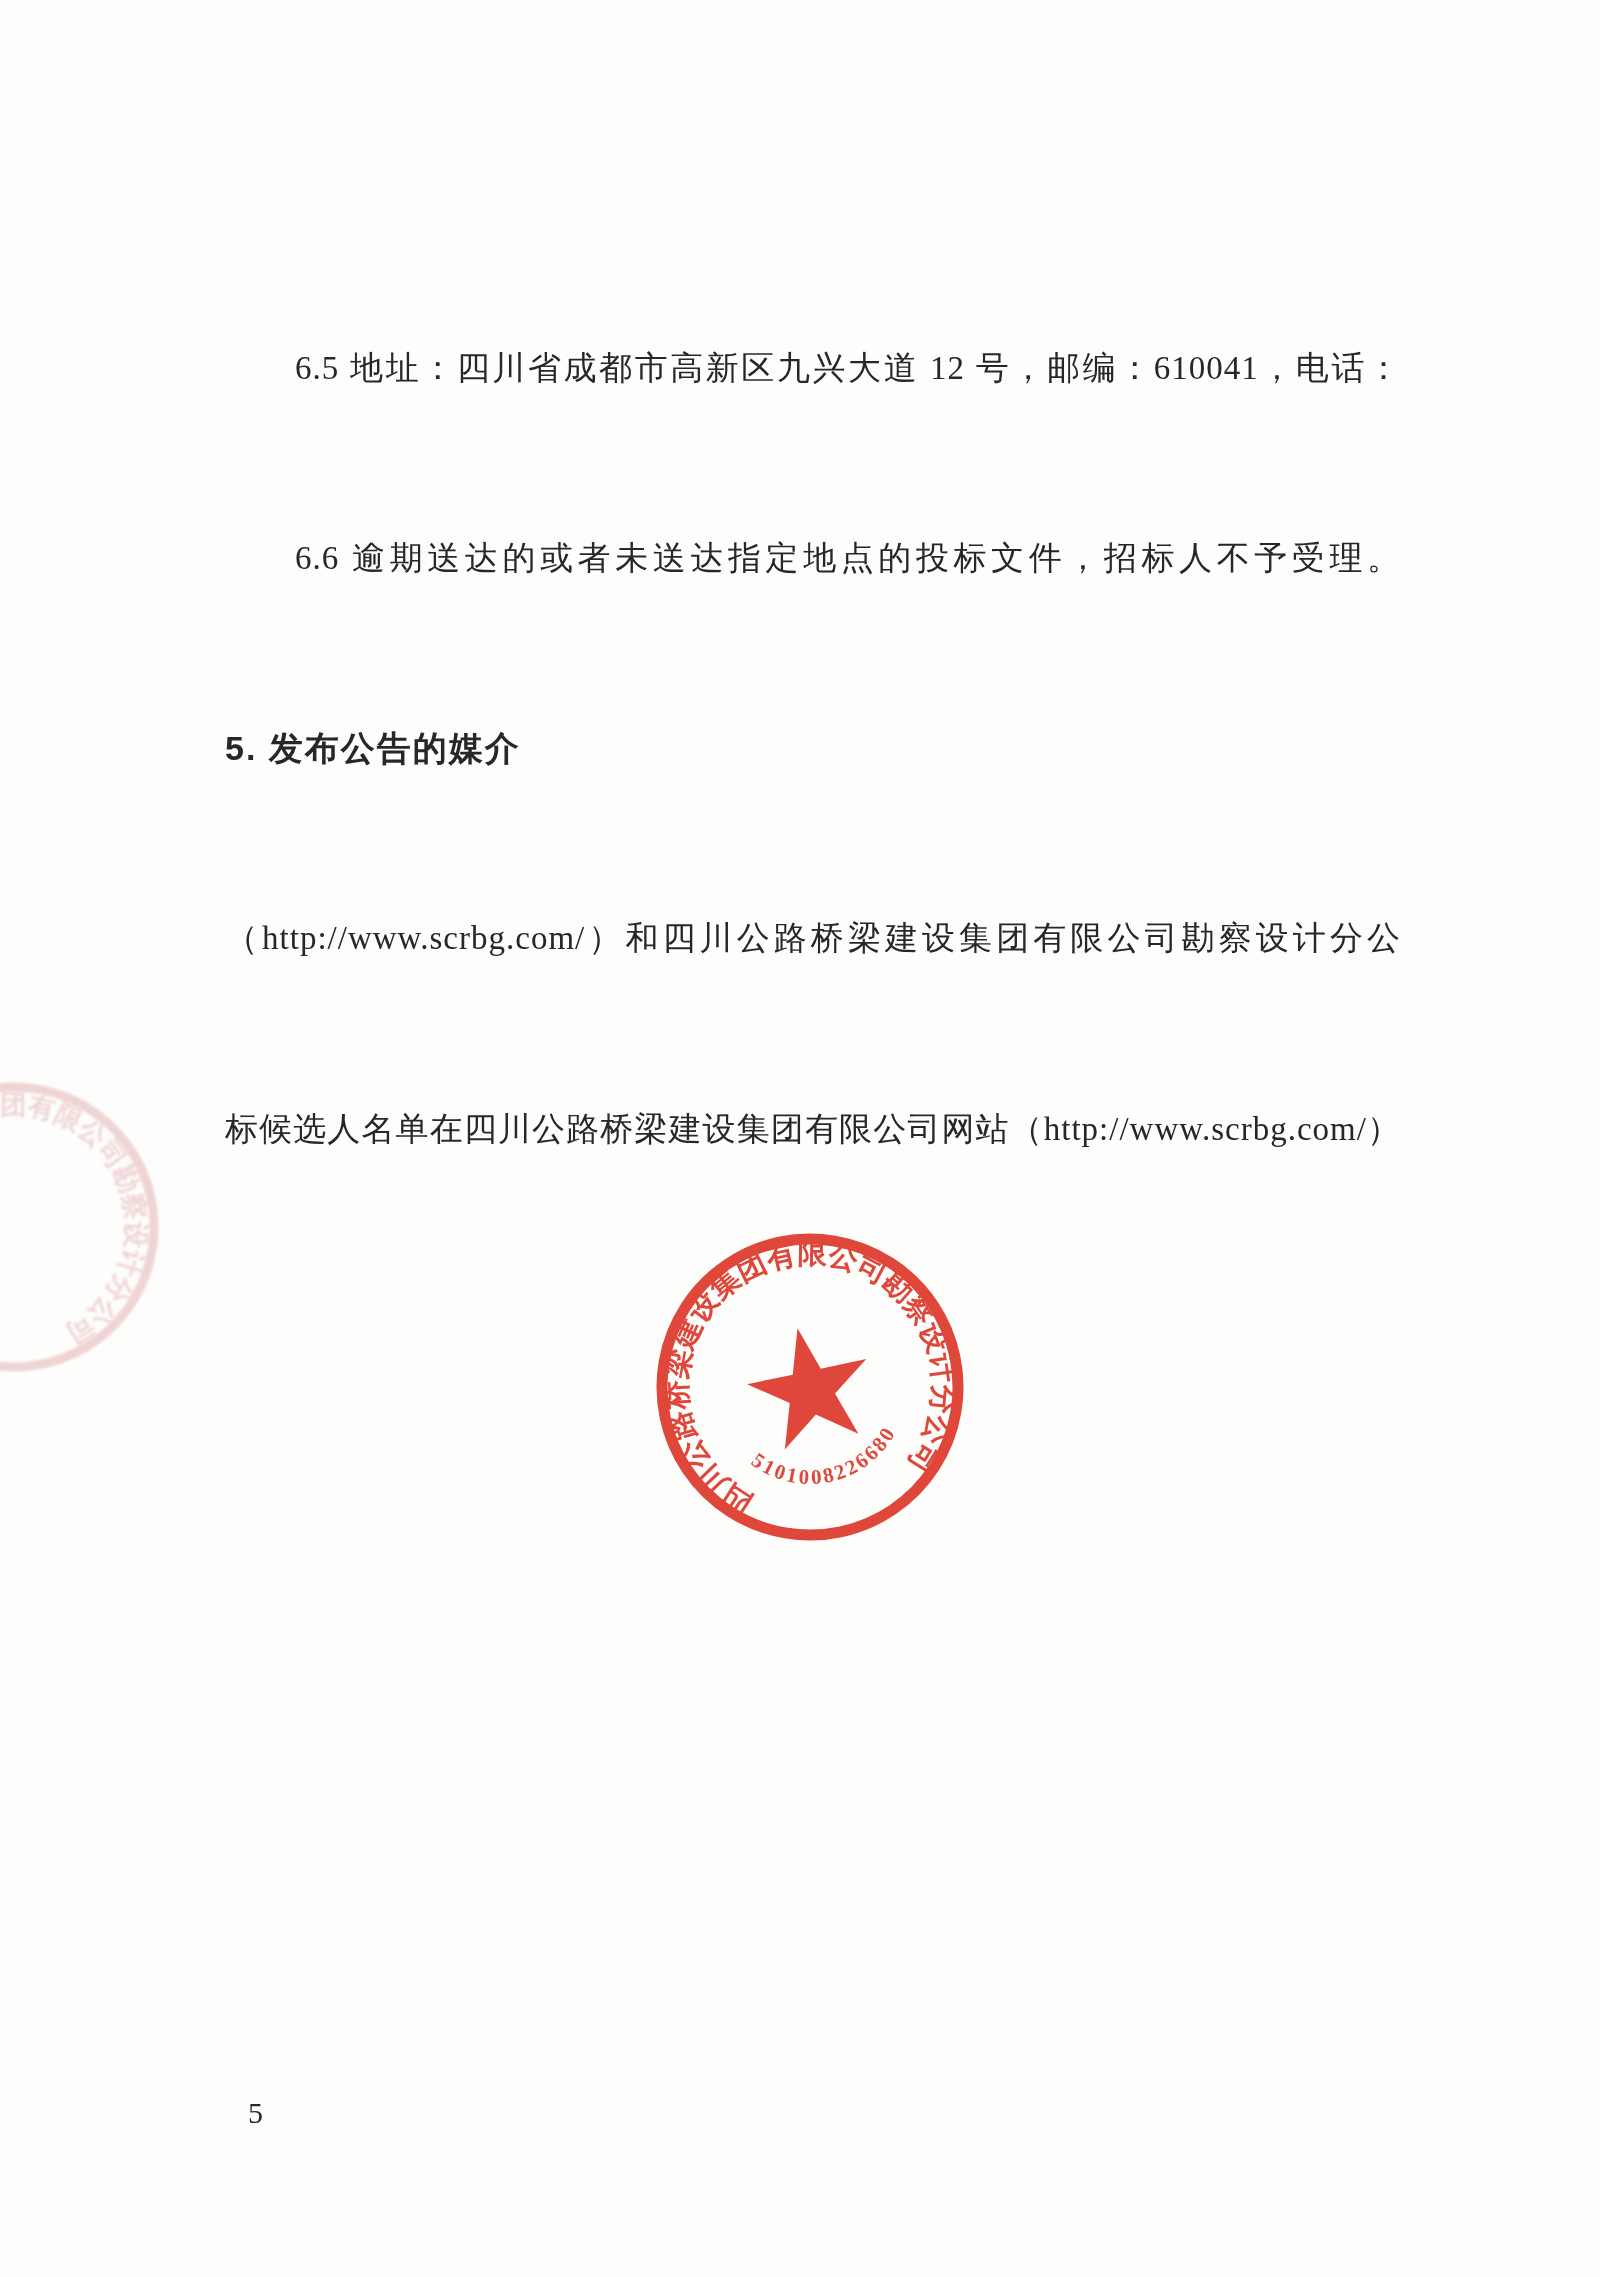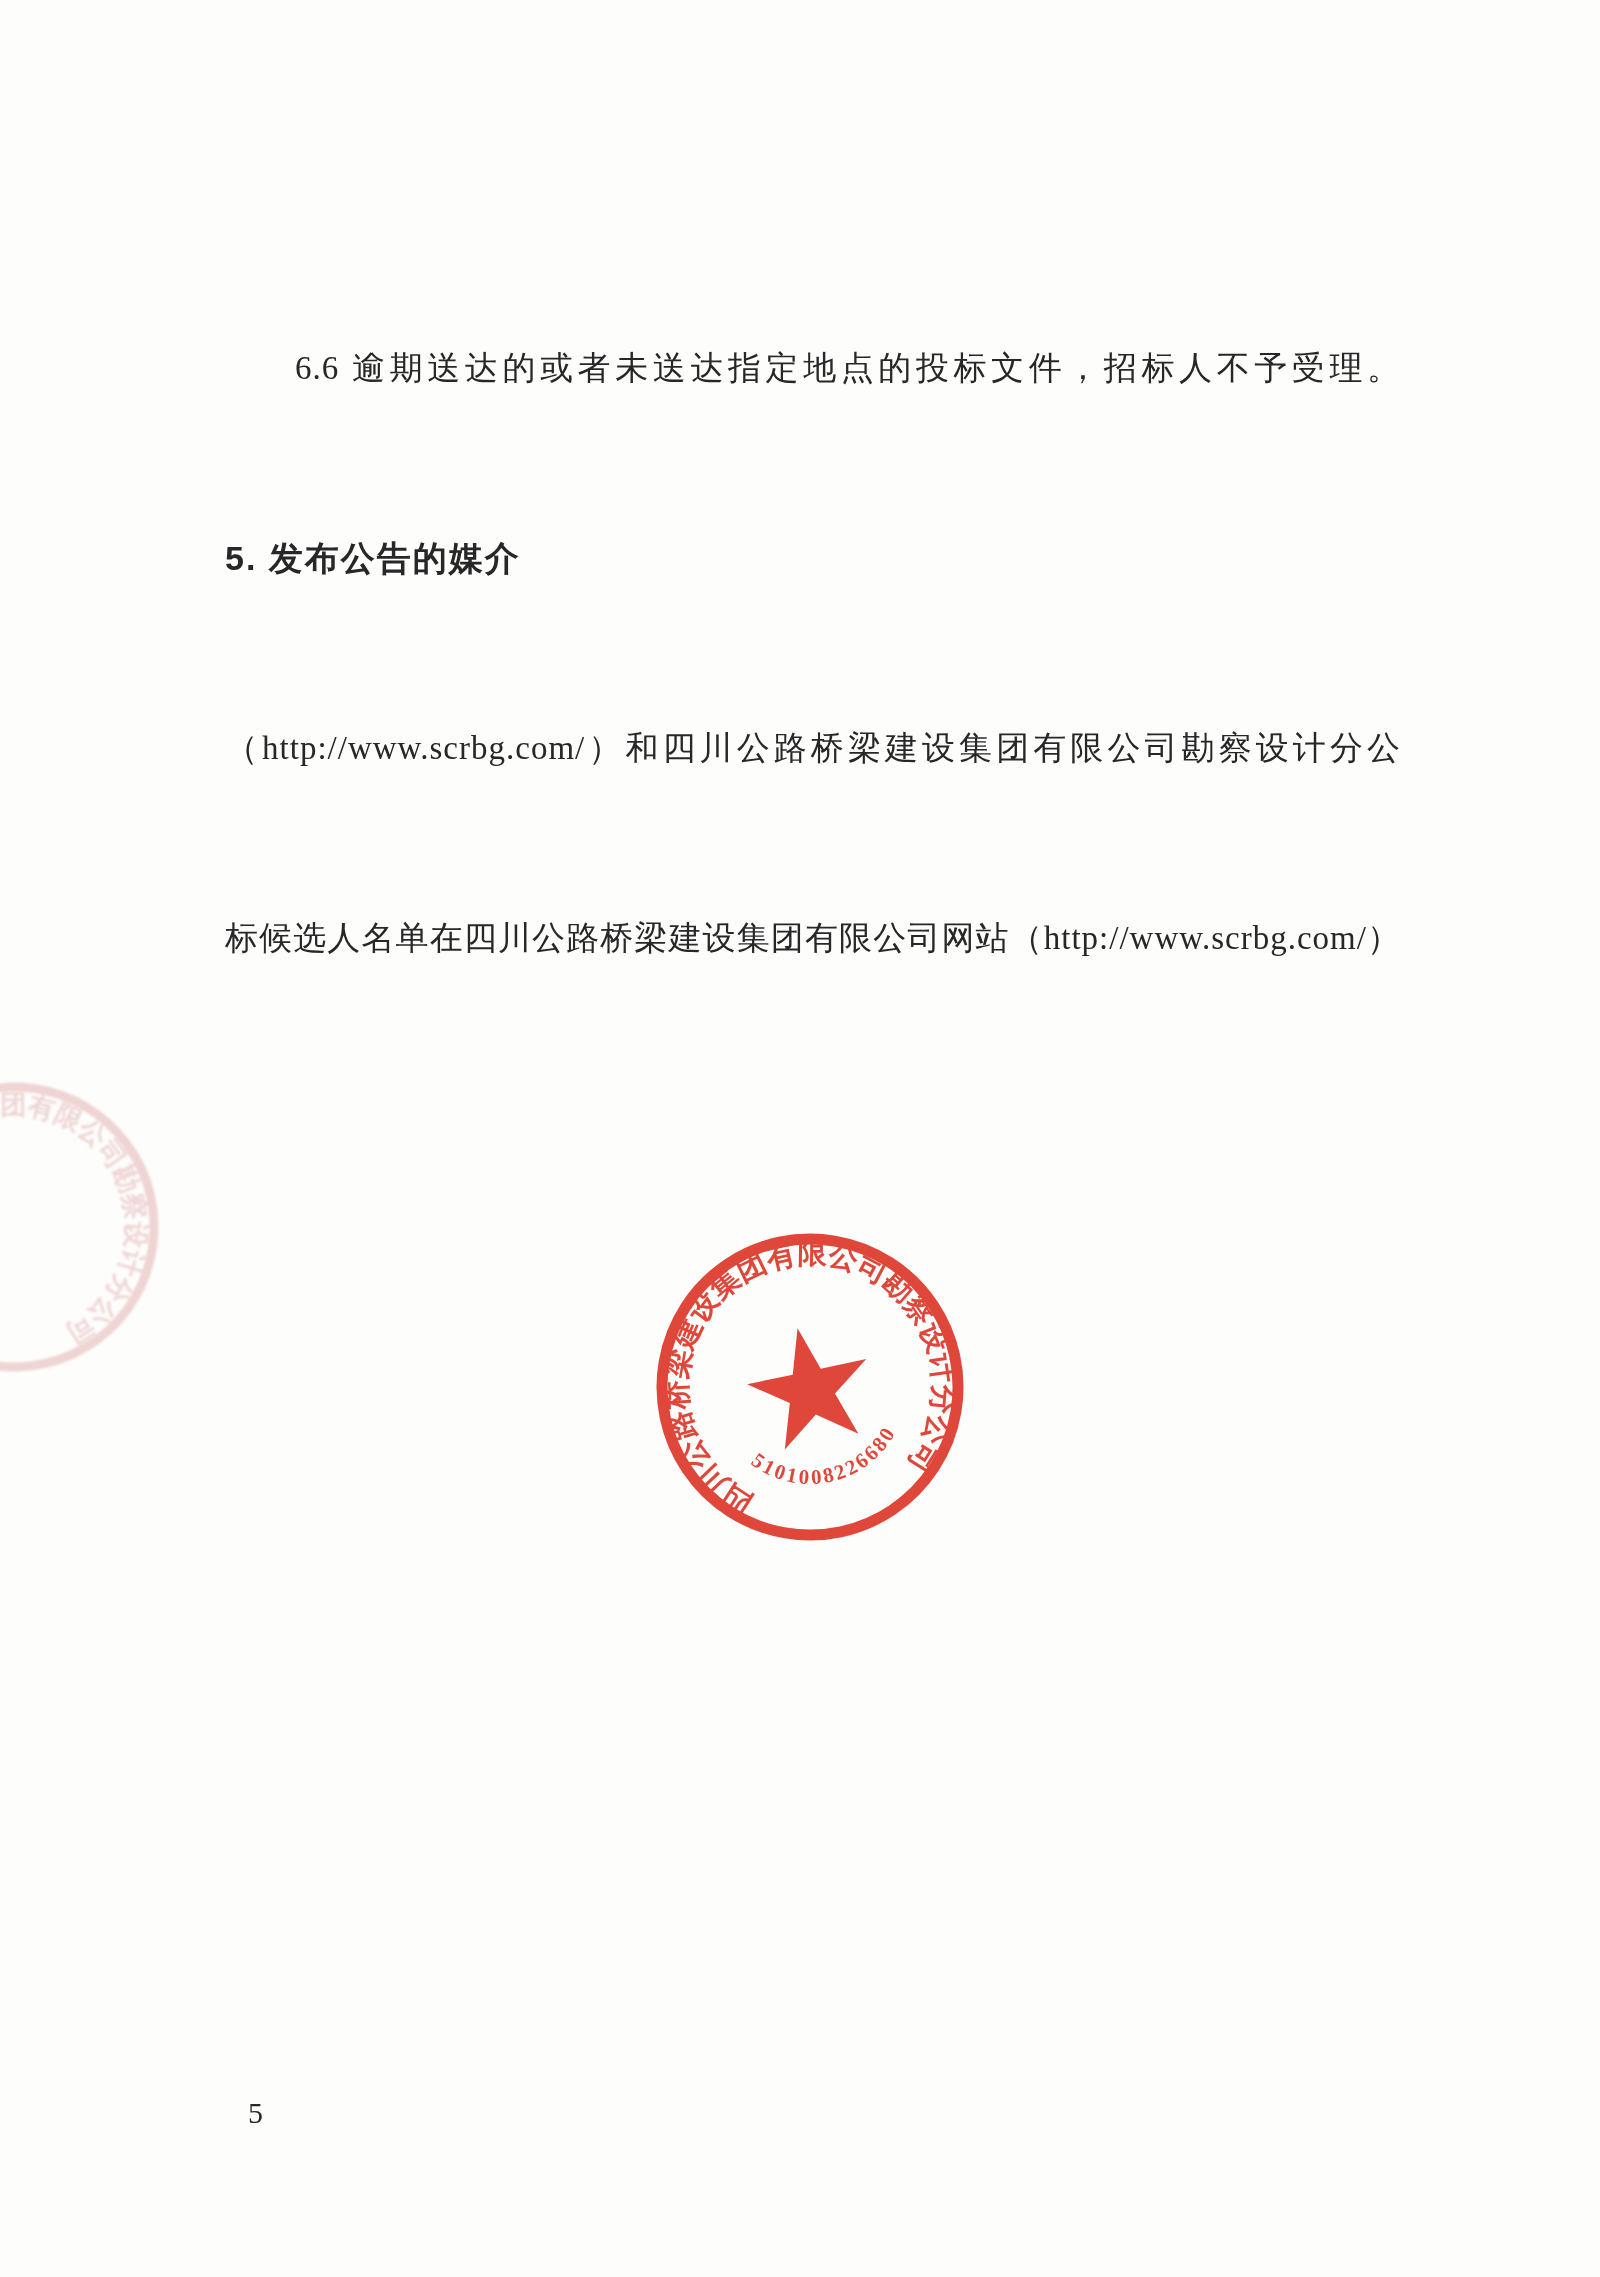--- a/index.html
+++ b/index.html
@@ -59,20 +59,21 @@
     left:248px;top:2096px;
     font-size:30px;
   }
 </style>
 </head>
 <body>
 
 <div class="page">
 
   <div class="content">
+    <div class="line just ind">6.5 地址：四川省成都市高新区九兴大道 12 号，邮编：610041，电话：</div>
     <div class="line just ind">6.6 逾期送达的或者未送达指定地点的投标文件，招标人不予受理。</div>
     <div class="line heading">5. 发布公告的媒介</div>
     <div class="line just">（http://www.scrbg.com/）和四川公路桥梁建设集团有限公司勘察设计分公</div>
     <div class="line just">标候选人名单在四川公路桥梁建设集团有限公司网站（http://www.scrbg.com/）</div>
     
     
     
     
     
     

